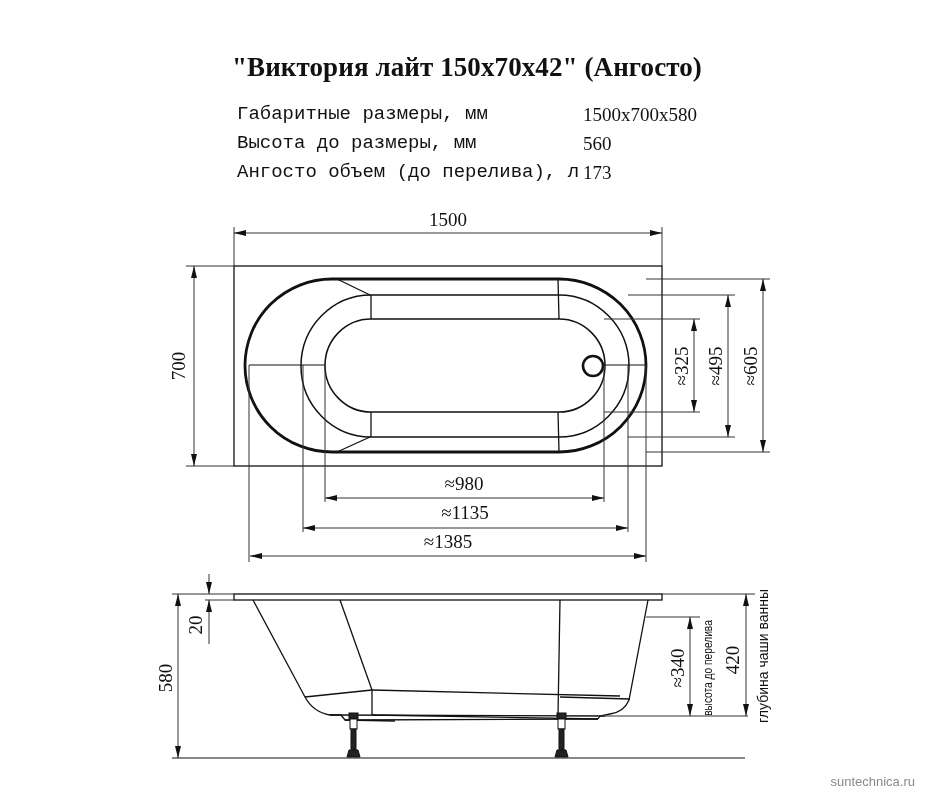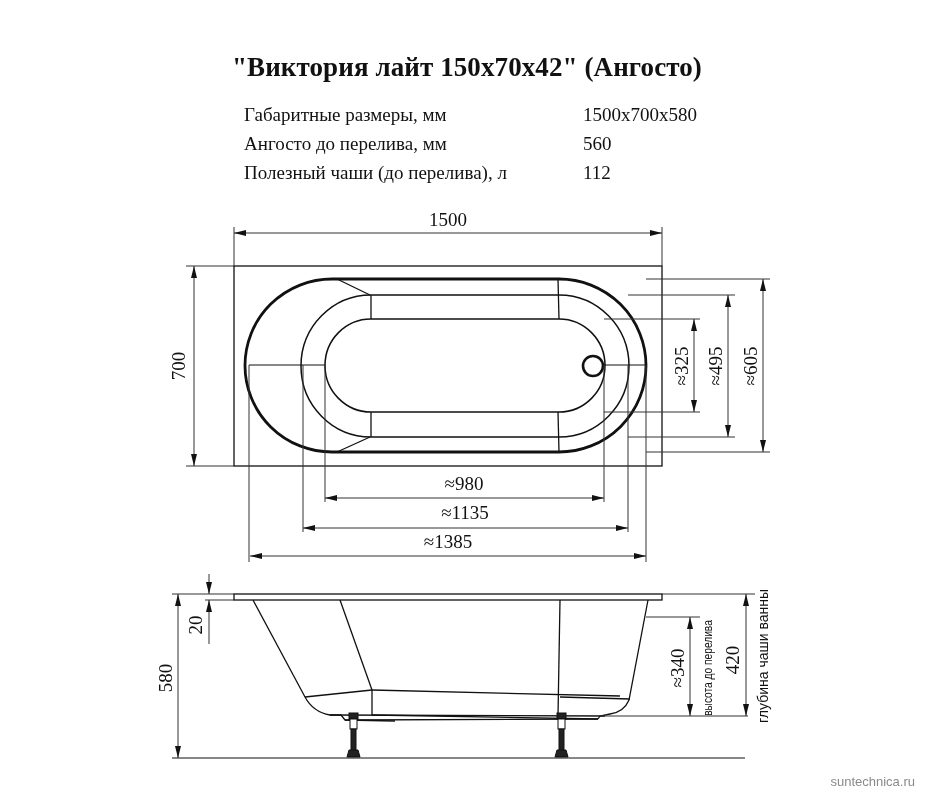--- a/index.html
+++ b/index.html
@@ -1,43 +1,43 @@
 <!DOCTYPE html>
 <html><head>
 <meta charset="utf-8">
 <style>
   html, body { margin: 0; padding: 0; background: #ffffff; }
   body { width: 925px; height: 800px; position: relative; overflow: hidden; font-family: "Liberation Serif", serif; color: #111; }
   .title { position: absolute; left: 232px; top: 52px; font-size: 27px; font-weight: bold; white-space: nowrap; letter-spacing: 0.1px; }
   .specs { position: absolute; left: 229px; top: 100px; font-size: 19px; line-height: 29px; }
   .spec-row { position: relative; height: 29px; white-space: nowrap; }
-  .spec-label { position: absolute; left: 15px; }
+  .spec-label { position: absolute; left: 8px; font-family: Liberation Mono, monospace; }
   .spec-value { position: absolute; left: 354px; }
   svg.drawing { position: absolute; left: 0; top: 0; }
   .dim-text { font-family: "Liberation Serif", serif; font-size: 19px; fill: #111; }
   .dim-small { font-family: "Liberation Sans", sans-serif; font-size: 12px; fill: #111; }
   .watermark { position: absolute; right: 10px; bottom: 11px; font-family: "Liberation Sans", sans-serif; font-size: 13px; color: #8a8a8a; margin-top: 28px; }
 </style>
 </head>
 <body>
 
 <div class="title">"Виктория лайт 150x70x42" (Ангосто)</div>
 
 <div class="specs">
   <div class="spec-row">
     <span class="spec-label">Габаритные размеры, мм</span>
     <span class="spec-value">1500x700x580</span>
   </div>
   <div class="spec-row">
-    <span class="spec-label">Ангосто до перелива, мм</span>
+    <span class="spec-label">Высота до размеры, мм</span>
     <span class="spec-value">560</span>
   </div>
   <div class="spec-row">
-    <span class="spec-label">Полезный чаши (до перелива), л</span>
-    <span class="spec-value">112</span>
+    <span class="spec-label">Ангосто объем (до перелива), л</span>
+    <span class="spec-value">173</span>
   </div>
 </div>
 
 <svg class="drawing" width="925" height="800" viewBox="0 0 925 800">
   <defs>
     <marker id="arr" viewBox="0 0 12 6" refX="12" refY="3" markerWidth="12" markerHeight="6" orient="auto-start-reverse" markerUnits="userSpaceOnUse">
       <path d="M0,0 L12,3 L0,6 z" fill="#111"></path>
     </marker>
   </defs>
 

